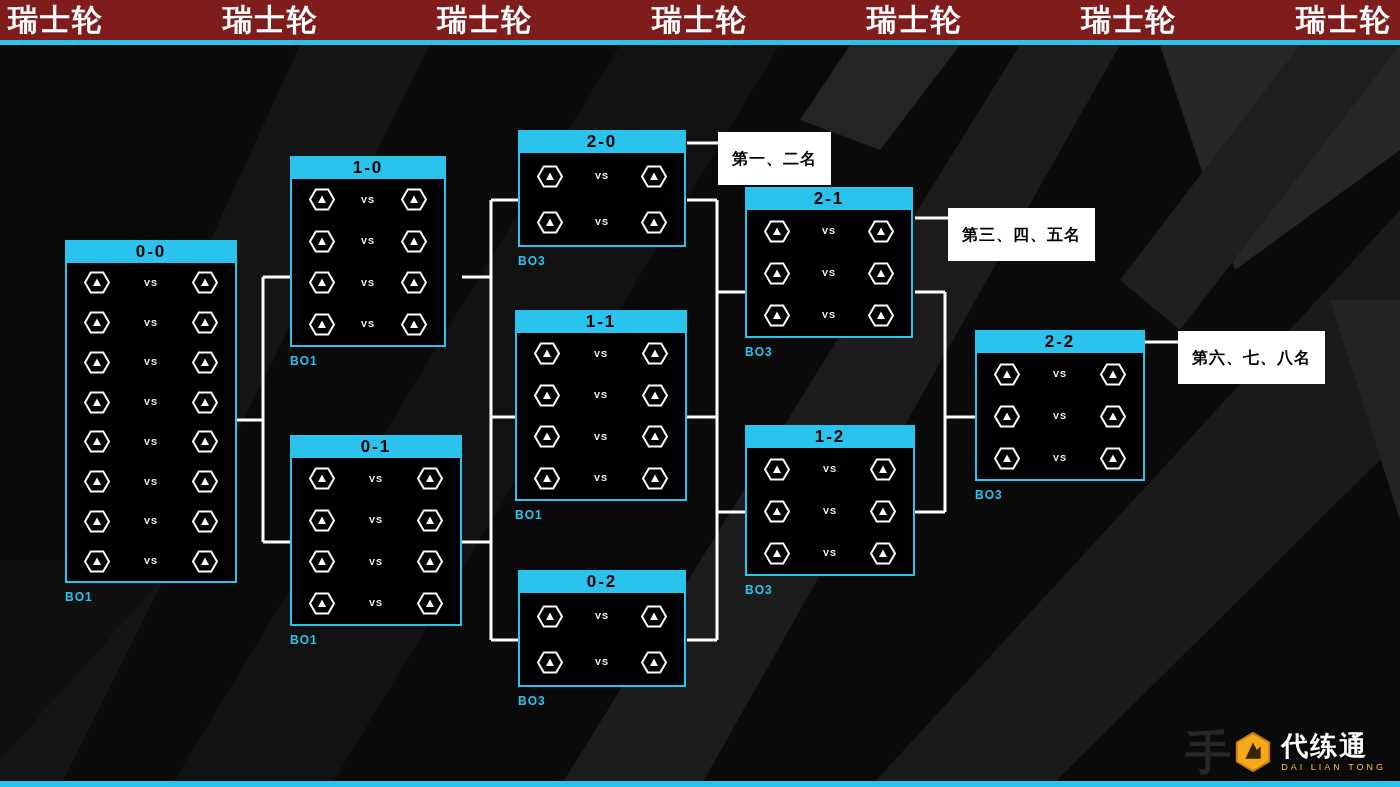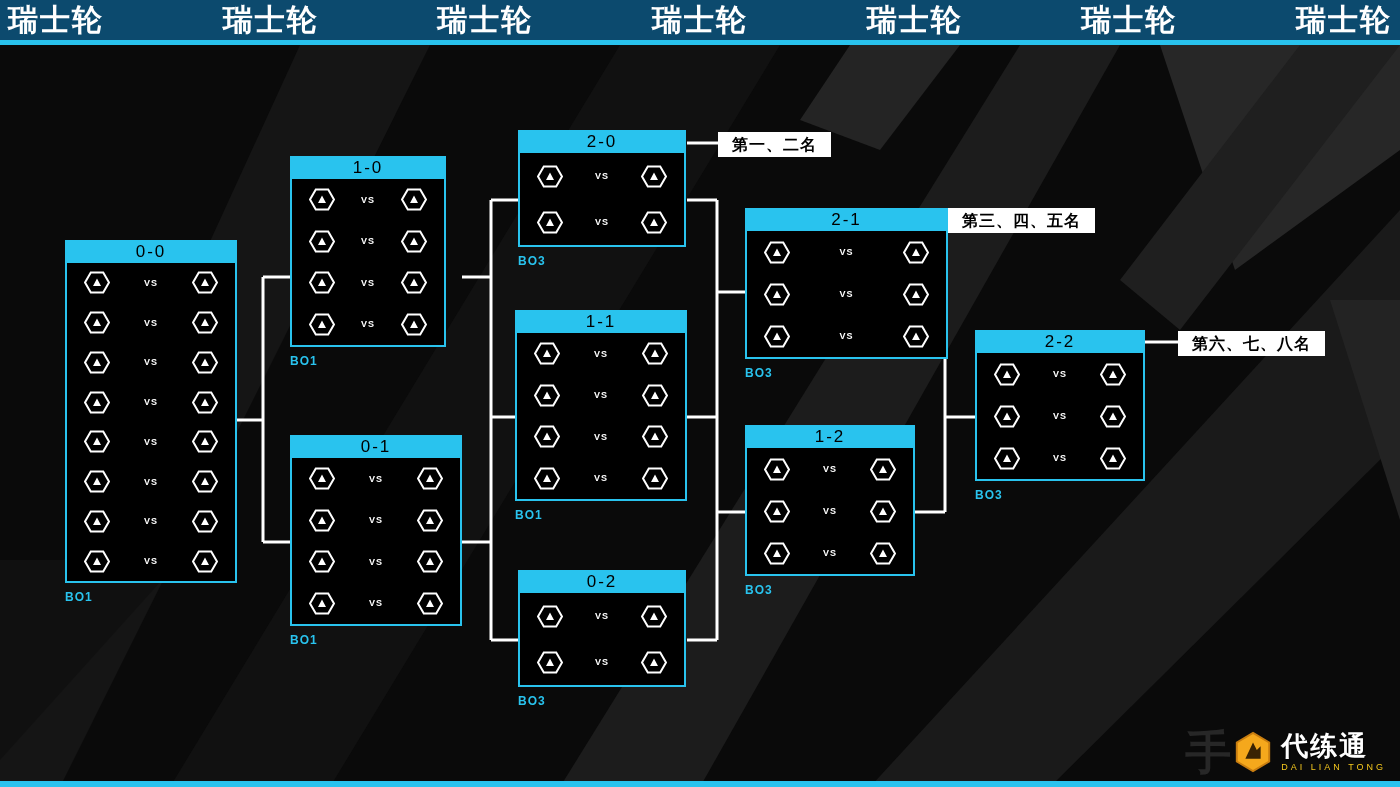--- a/index.html
+++ b/index.html
@@ -4,37 +4,37 @@
 <style>
   html, body { margin:0; padding:0; background:#000; }
   #page {
     position:relative; width:1400px; height:787px; overflow:hidden;
     background:var(--bg, #0a0a0a);
     font-family:"Liberation Sans","DejaVu Sans",sans-serif;
   }
 
   
   .banner {
-    position:absolute; top:0; left:0; width:100%; height:40px; background:#0c4a6e;
+    position:absolute; top:0; left:0; width:100%; height:40px; background:#7f1d1d;
     display:flex; justify-content:space-between; align-items:center;
     padding:0 8px; box-sizing:border-box; z-index:6;
   }
   .banner-item { color:#fff; font-size:30px; font-weight:900; letter-spacing:2px; white-space:nowrap; }
   .top-strip { position:absolute; top:40px; left:0; width:100%; height:5px; background:var(--accent,#29c3ee); z-index:6; }
   .bottom-strip { position:absolute; bottom:0; left:0; width:100%; height:6px; background:var(--accent,#29c3ee); z-index:6; }
 
   
   #bg-shapes { position:absolute; inset:0; z-index:1; }
   #connectors { position:absolute; inset:0; z-index:2; }
 
   
   .bracket { position:absolute; z-index:3; }
   .bracket-header {
     height:23px; line-height:24px; text-align:center;
-    font-weight:400; font-size:17px; letter-spacing:2px;
+    font-weight:700; font-size:17px; letter-spacing:2px;
     color:#000; background:var(--accent,#29c3ee);
   }
   .bracket-body {
     border:2px solid var(--accent,#29c3ee); border-top:0; background:#000;
     display:flex; flex-direction:column; justify-content:space-around; box-sizing:border-box;
   }
   .rows8 .bracket-body { height:320px; }
   .rows4 .bracket-body { height:168px; }
   .rows3 .bracket-body { height:128px; }
   .rows2 .bracket-body { height:94px; }
@@ -45,29 +45,29 @@
     margin-top:7px; color:var(--accent,#29c3ee);
     font-weight:900; font-size:12px; letter-spacing:1px;
   }
 
   #b00 { left:65px;  top:240px; width:172px; }
   #b10 { left:290px; top:156px; width:156px; }
   #b01 { left:290px; top:435px; width:172px; }
   #b20 { left:518px; top:130px; width:168px; }
   #b11 { left:515px; top:310px; width:172px; }
   #b02 { left:518px; top:570px; width:168px; }
-  #b21 { left:745px; top:208px; width:203px; }
+  #b21 { left:745px; top:187px; width:168px; }
   #b12 { left:745px; top:425px; width:170px; }
   #b22 { left:975px; top:330px; width:170px; }
 
   
   .qual-label {
     position:absolute; z-index:3; height:25px; line-height:25px;
     background:#fff; color:#000; font-weight:900; font-size:16px;
-    text-align:center; padding:0 14px; white-space:nowrap; letter-spacing:1px;
+    text-align:center; padding:14px 14px; white-space:nowrap; letter-spacing:1px;
   }
   #q1 { left:718px;  top:132px; }
   #q2 { left:948px;  top:208px;text-align:right; }
   #q3 { left:1178px; top:331px; }
 
   
   .watermark { position:absolute; right:14px; bottom:12px; z-index:7; display:flex; align-items:center; gap:7px; }
   .wm-ghost { color:#272727; font-size:46px; font-weight:700; margin-right:-6px; line-height:1; }
   .wm-text { display:flex; flex-direction:column; line-height:1; }
   .wm-name { color:#fff; font-size:27px; font-weight:900; letter-spacing:2px; text-shadow:0 1px 2px #000; }

